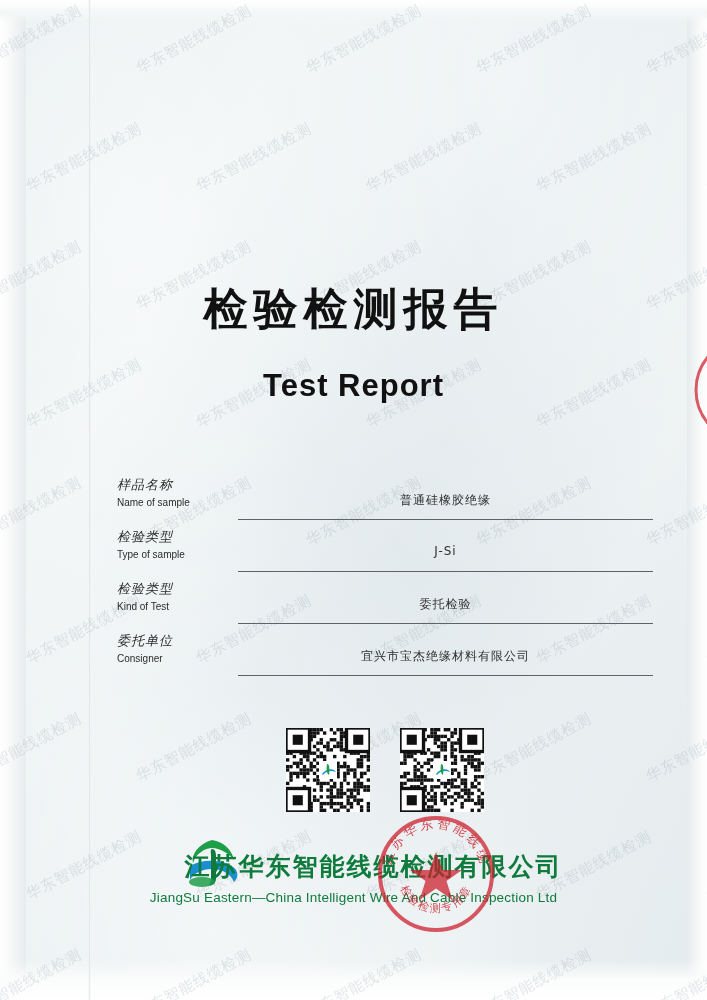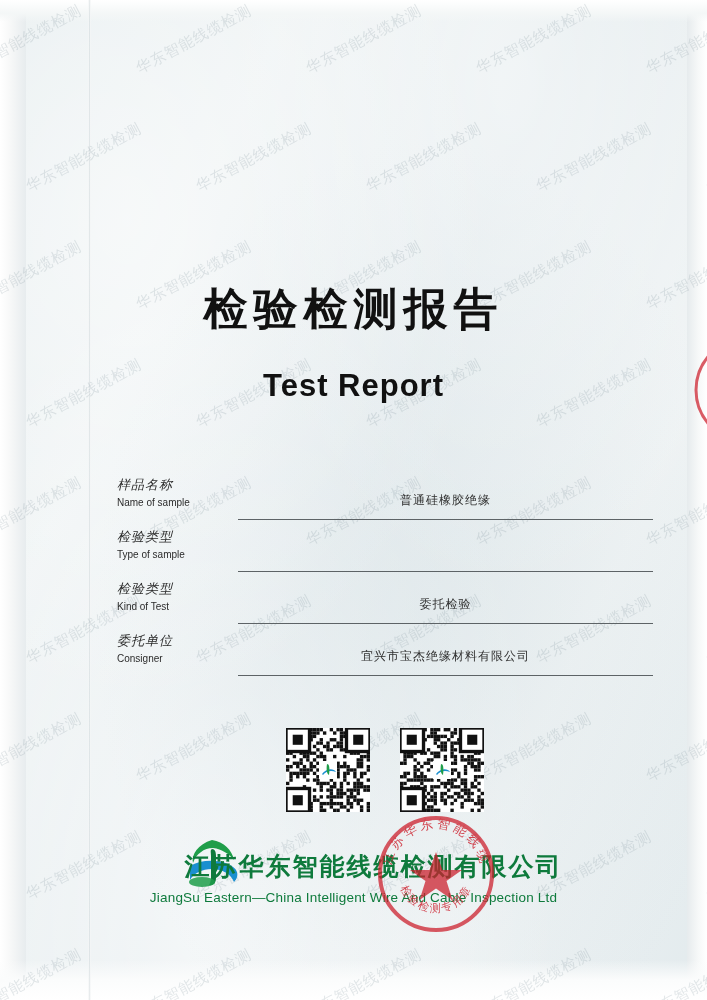--- a/index.html
+++ b/index.html
@@ -210,20 +210,21 @@
       </div>
       <div class="value">普通硅橡胶绝缘</div>
       <div class="rule"></div>
     </div>
 
     <div class="field">
       <div class="labels">
         <span class="lab-cn">检验类型</span>
         <span class="lab-en">Type of sample</span>
       </div>
+      <div class="value">J-Si</div>
       <div class="rule"></div>
     </div>
 
     <div class="field">
       <div class="labels">
         <span class="lab-cn">检验类型</span>
         <span class="lab-en">Kind of Test</span>
       </div>
       <div class="value">委托检验</div>
       <div class="rule"></div>

